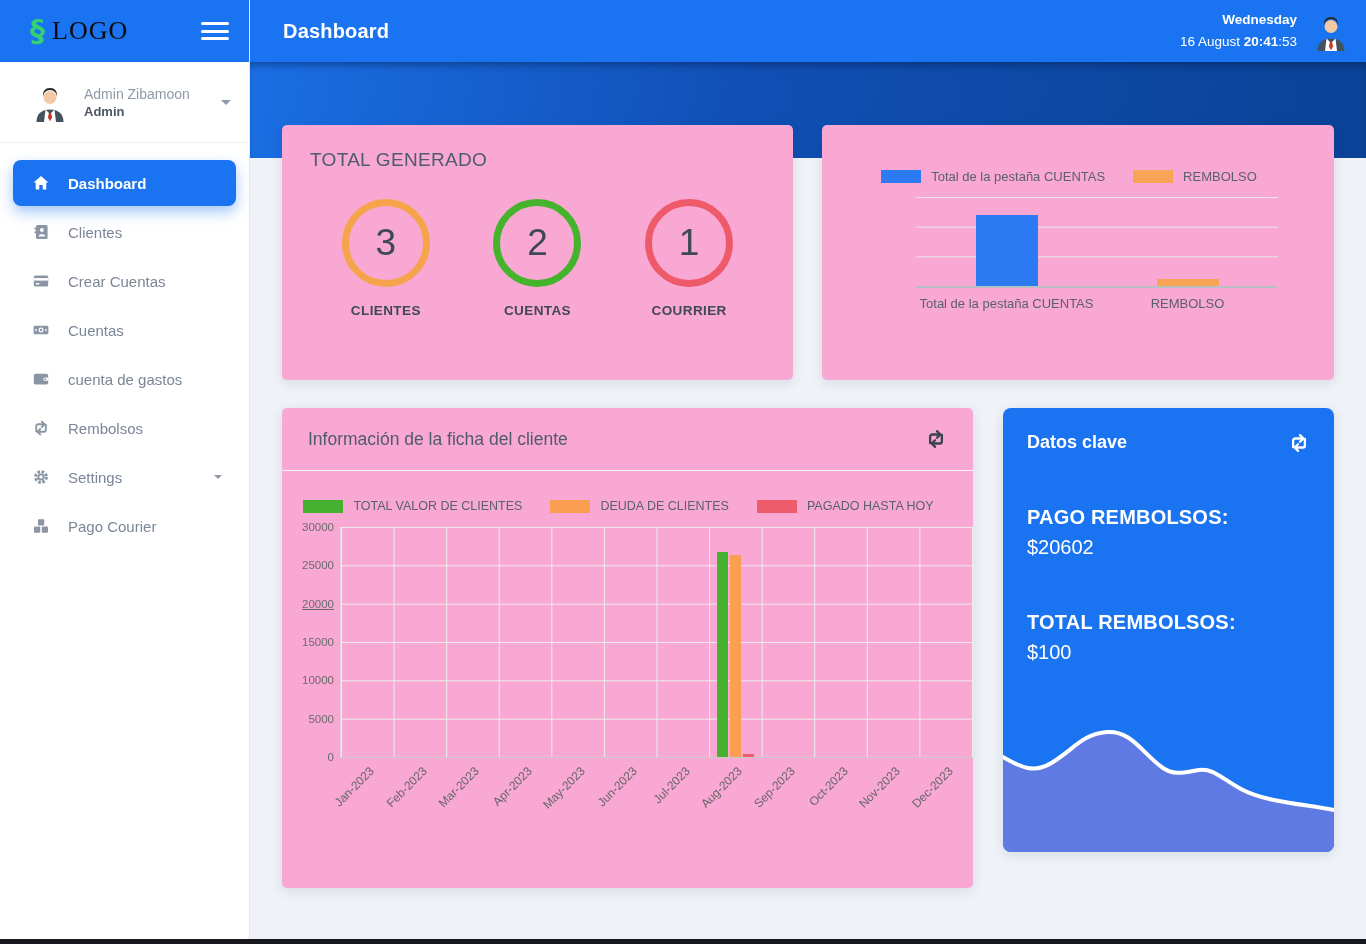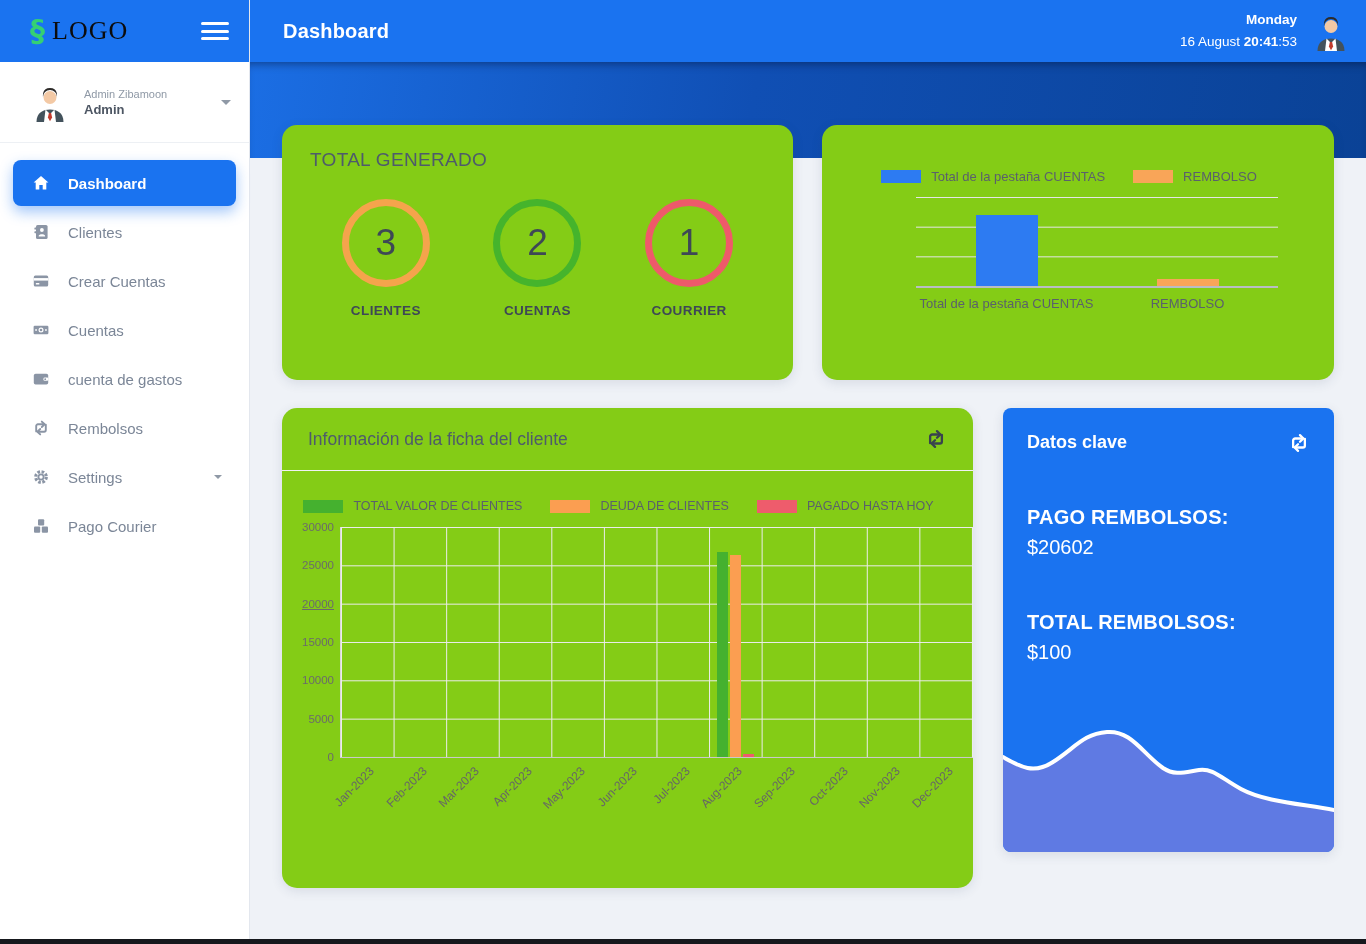--- a/index.html
+++ b/index.html
@@ -21,21 +21,21 @@
   .logo-mark { color:#35d073; font-size:30px; font-weight:700; line-height:26px;
                font-family:"DejaVu Sans", sans-serif; }
   .logo-text { font-family:"Liberation Serif", serif; font-size:26px; color:#0c0c0c;
                letter-spacing:1px; }
   .hamburger { width:28px; padding:4px 0; cursor:pointer; }
   .hamburger span { display:block; height:3px; background:#fff; border-radius:2px; margin:4.5px 0; }
 
   .user-panel { height:81px; display:flex; align-items:center; gap:14px;
                 padding:0 18px 0 30px; border-bottom:1px solid #edf0f4; position:relative; }
   .user-avatar { width:40px; height:40px; flex:0 0 auto; }
-  .user-name { font-size:11px; color:#8f99a6; line-height:1.4; }
+  .user-name { font-size:14px; color:#8f99a6; line-height:1.4; }
   .user-role { font-size:13px; color:#4d5663; font-weight:700; }
   .user-caret { margin-left:auto; width:0; height:0; border-left:5px solid transparent;
                 border-right:5px solid transparent; border-top:5px solid #8f99a6; cursor:pointer; }
 
   .menu { padding:17px 13px; }
   .menu-item { height:46px; margin-bottom:3px; display:flex; align-items:center; gap:18px;
                padding:0 14px 0 19px; border-radius:8px; color:#7b8697; font-size:15px;
                cursor:pointer; }
   .menu-item .mi-icon { width:18px; height:18px; color:#8b95a5; flex:0 0 auto; }
   .menu-item.active { background:#1a73f0; color:#fff; font-weight:700;
@@ -54,21 +54,21 @@
   .time-bold { font-weight:700; }
   .topbar-avatar { width:40px; height:40px; cursor:pointer; }
 
   .band { position:absolute; left:250px; right:0; top:62px; height:96px; z-index:1;
           background:linear-gradient(100deg, #1b6ee4 0%, #104fb4 45%, #0a4296 100%);
           box-shadow:inset 0 7px 9px -5px rgba(2,10,40,.45); }
 
   .bottom-bar { position:absolute; left:0; right:0; bottom:0; height:5px; background:#16181d; z-index:10; }
 
   
-  .card { position:absolute; background:#84cc16; border-radius:15px; z-index:3;
+  .card { position:absolute; background:#f9a8d4; border-radius:5px; z-index:3;
           box-shadow:0 3px 12px rgba(40,60,90,.12); }
   .card-title { font-size:19px; font-weight:400; color:#4e5b6b; letter-spacing:.3px; }
 
   #card-generado { left:282px; top:125px; width:511px; height:255px; padding:24px 28px; }
   .stats-row { display:flex; justify-content:space-around; margin-top:28px; }
   .stat { text-align:center; }
   .stat-circle { width:88px; height:88px; border-radius:50%; border:7px solid #ccc;
                  display:flex; align-items:center; justify-content:center;
                  font-size:37px; color:#3e4856; margin:0 auto; }
   .stat-label { margin-top:16px; font-size:13.5px; font-weight:700; color:#3e4856; letter-spacing:.4px; }
@@ -241,21 +241,21 @@
         </span>
         <span>Pago Courier</span>
       </div>
     </nav>
 </aside>
 
 <header class="topbar">
   <div class="topbar-title">Dashboard</div>
   <div class="topbar-right">
     <div class="date-block">
-      <div class="date-day">Monday</div>
+      <div class="date-day">Wednesday</div>
       <div><span>16 August </span><span class="time-bold">20:41</span><span>:53</span></div>
     </div>
     <span class="topbar-avatar">
         <svg viewBox="0 0 40 40" width="100%" height="100%">
           <path d="M6.5 40 c0-9.5 6.8-12.5 13.5-12.5 s13.5 3 13.5 12.5 z" fill="#43525c"></path>
           <path d="M15.5 27.5 l4.5 4.5 4.5-4.5 1.5 12.5 h-12 z" fill="#fff"></path>
           <path d="M18.9 31 h2.2 l1 4.5 -2.1 3.8 -2.1-3.8 z" fill="#c23b2e"></path>
           <circle cx="20" cy="15.5" r="6.5" fill="#f3c9a5"></circle>
           <path d="M13 15 a7 7 0 0 1 14 0 c0-1.5 1-9-7-9 s-7 7.5-7 9 z" fill="#2d2b29"></path>
         </svg>

